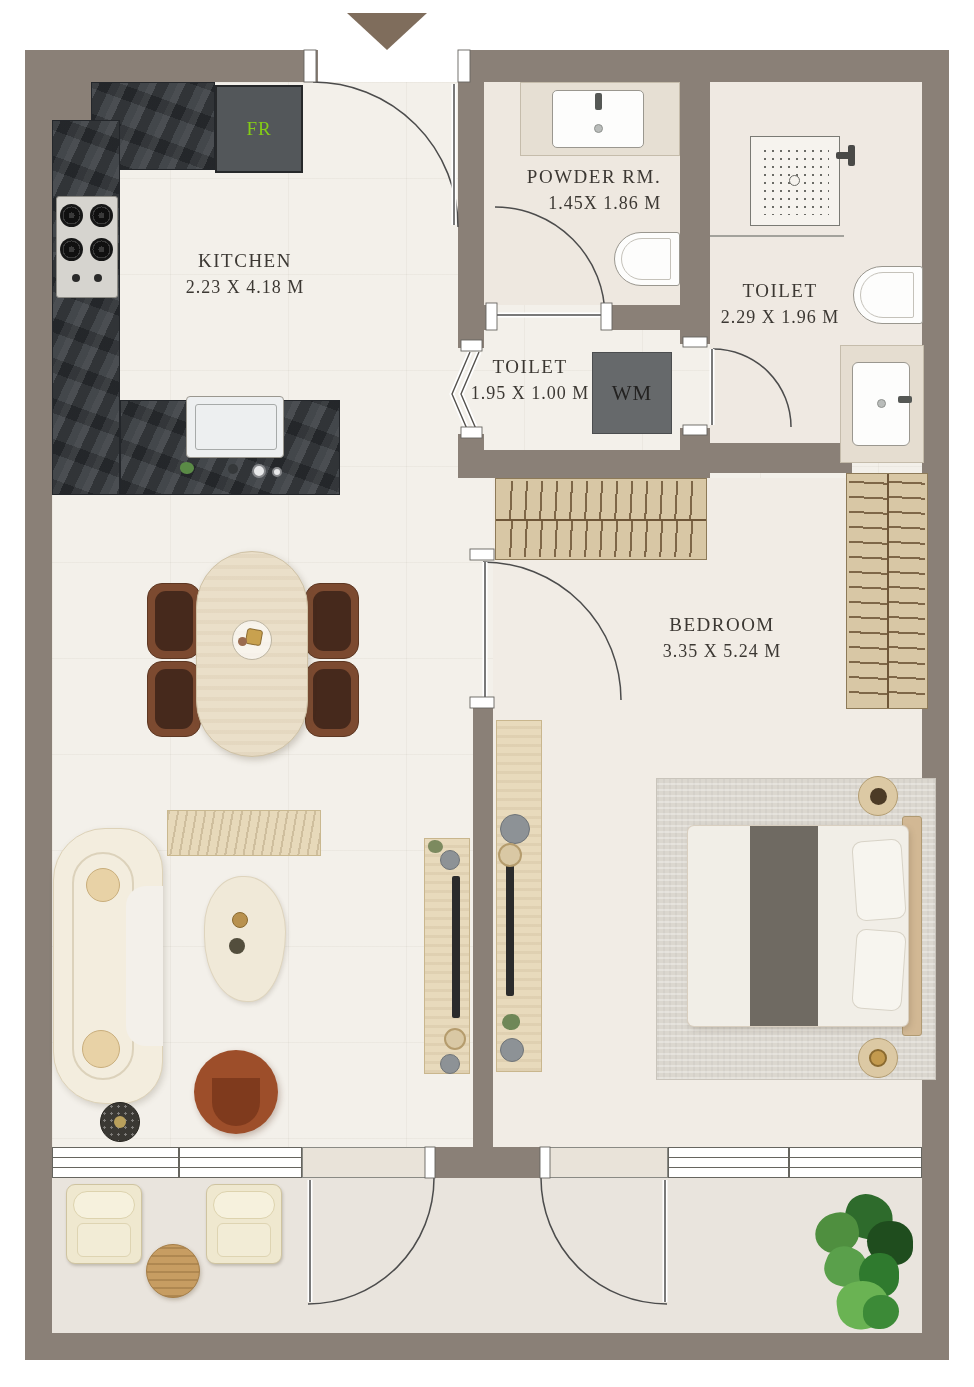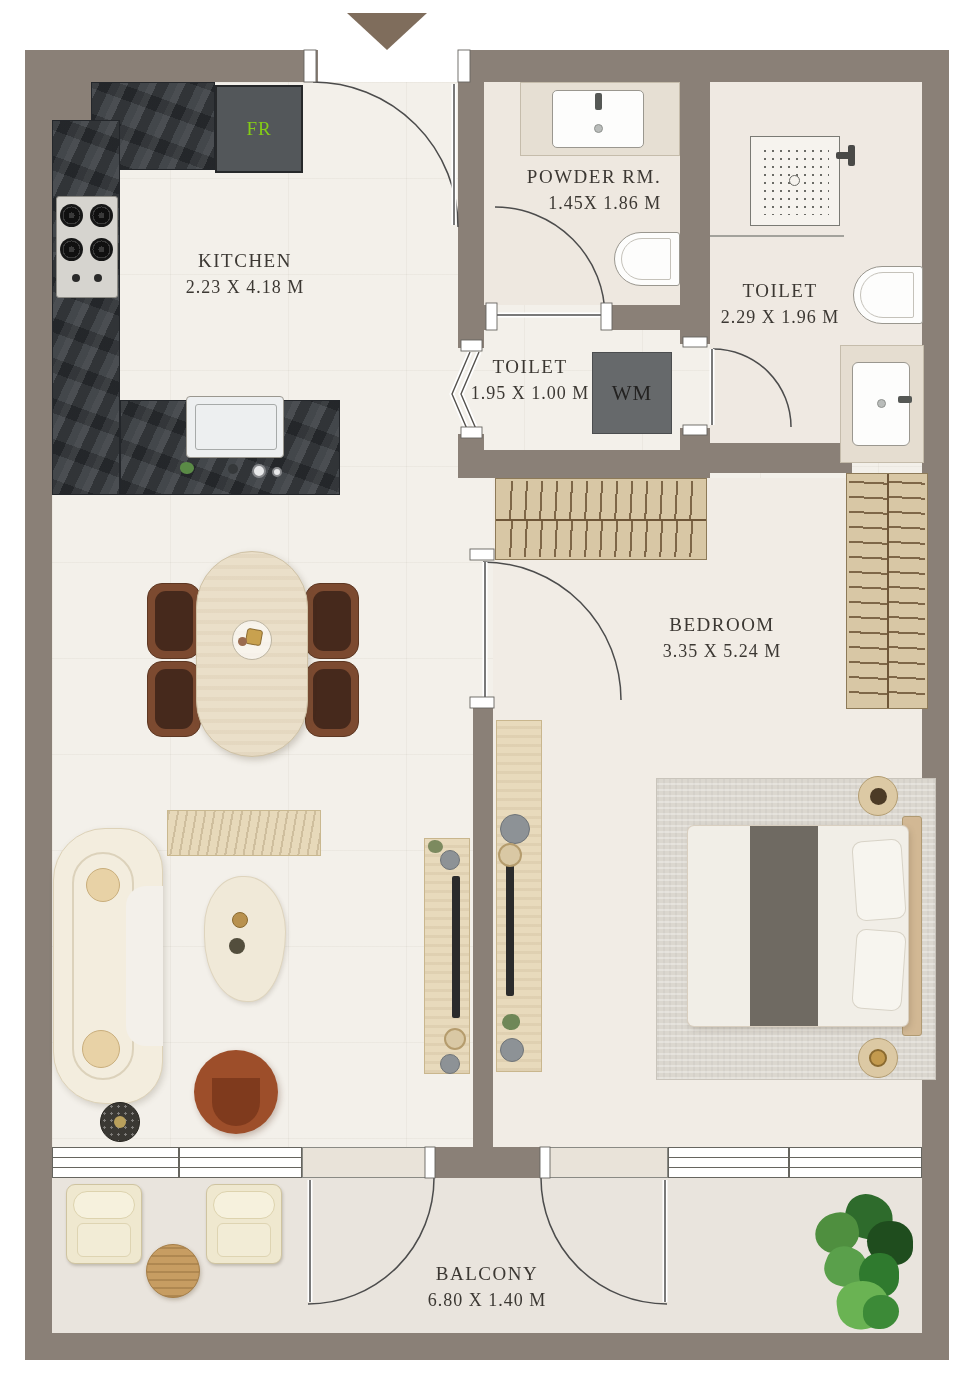--- a/index.html
+++ b/index.html
@@ -281,18 +281,14 @@
     <div class="room-dims">2.29 X 1.96 M</div>
   </div>
   <div class="room-label" style="left:530px;top:354px;">
     <div class="room-name">TOILET</div>
     <div class="room-dims">1.95 X 1.00 M</div>
   </div>
   <div class="room-label" style="left:722px;top:612px;">
     <div class="room-name">BEDROOM</div>
     <div class="room-dims">3.35 X 5.24 M</div>
   </div>
-  <div class="room-label" style="left:487px;top:1261px;">
-    <div class="room-name">BALCONY</div>
-    <div class="room-dims">6.80 X 1.40 M</div>
-  </div>
 
 </div>
 
 </body></html>

